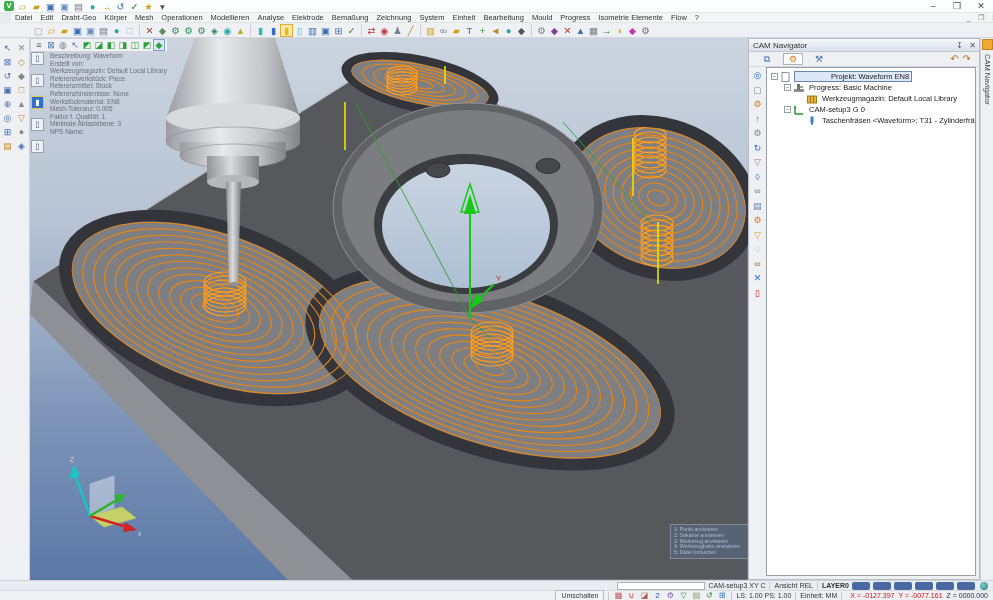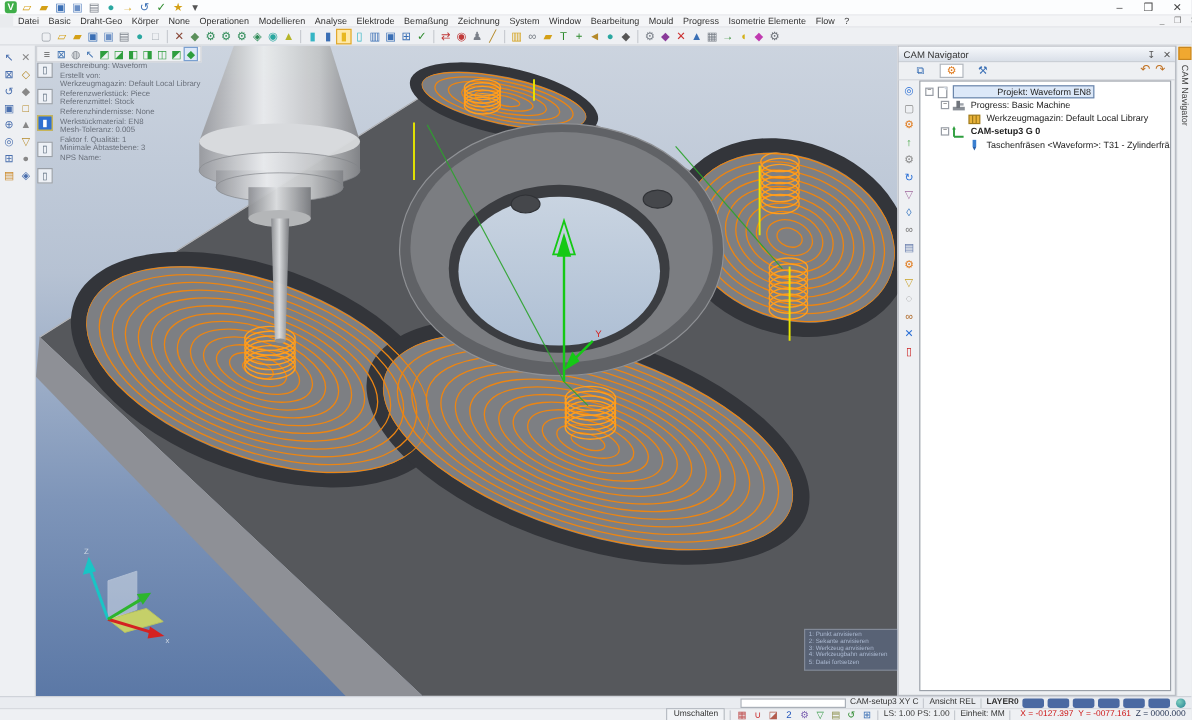--- a/index.html
+++ b/index.html
@@ -54,21 +54,21 @@
   .camheader .hbtn{width:13px;text-align:center;font-size:8px;color:#555;}
   .camtabs{height:15px;display:flex;align-items:center;gap:6px;padding-left:8px;border-bottom:1px solid #d4d7dc;background:#eef0f3;}
   .camtab{width:20px;height:12px;text-align:center;font-size:9px;line-height:12px;}
   .camtab.hl{background:#fff;border:1px solid #b0b5bc;line-height:10px;}
   .undoredo{margin-left:auto;display:flex;gap:4px;padding-right:8px;}
   .undoredo span{font-size:10px;color:#c07020;line-height:12px;}
   .camside{position:absolute;left:0;top:28px;bottom:0;width:17px;display:flex;flex-direction:column;gap:1.5px;align-items:center;padding-top:2px;}
   .camside .chip{width:13px;height:13px;font-size:9px;line-height:13px;}
   .treebox{position:absolute;left:17px;top:28px;right:3px;bottom:3px;background:#fff;border:1px solid #9aa0a8;overflow:hidden;padding-top:3px;}
   .trow{display:flex;align-items:center;height:11px;font-size:7.5px;color:#222;white-space:nowrap;padding-left:4px;}
-  .trow.bold .tlabel{font-weight:bold;}
+  .trow.bold .tlabel{font-weight:normal;}
   .tind{flex:0 0 auto;height:1px;}
   .texp{flex:0 0 auto;width:7px;height:7px;margin-right:2px;border:1px solid #989da5;background:#fff;font-size:6px;line-height:5px;text-align:center;color:#444;visibility:hidden;}
   .texp.on{visibility:visible;}
   .ticon{flex:0 0 auto;width:12px;height:10px;margin-right:2px;}
   .ticon svg{display:block;}
   .tlabel{padding:0 2px;line-height:9px;}
   .trow.selected .tlabel{border:1px solid #6b86ab;background:#dce8f8;padding-left:36px;}
 
   
   .sidetab{position:absolute;left:980px;top:38px;width:13px;height:542px;background:#eef0f3;border-left:1px solid #cdd1d7;}
@@ -118,32 +118,32 @@
 </div>
 <div class="qat" style="position:absolute;left:2px;top:1px;z-index:2">
   <span class="visilogo">V</span>
 </div>
 
 <div class="menubar">
   <div style="display:flex"></div>
   <div style="display:flex"></div>
   <div id="menuflow" style="display:flex">
         <span class="menu-item">Datei</span>
-        <span class="menu-item">Basic</span>
+        <span class="menu-item">Edit</span>
         <span class="menu-item">Draht-Geo</span>
         <span class="menu-item">Körper</span>
-        <span class="menu-item">None</span>
+        <span class="menu-item">Mesh</span>
         <span class="menu-item">Operationen</span>
         <span class="menu-item">Modellieren</span>
         <span class="menu-item">Analyse</span>
         <span class="menu-item">Elektrode</span>
         <span class="menu-item">Bemaßung</span>
         <span class="menu-item">Zeichnung</span>
         <span class="menu-item">System</span>
-        <span class="menu-item">Window</span>
+        <span class="menu-item">Einheit</span>
         <span class="menu-item">Bearbeitung</span>
         <span class="menu-item">Mould</span>
         <span class="menu-item">Progress</span>
         <span class="menu-item">Isometrie Elemente</span>
         <span class="menu-item">Flow</span>
         <span class="menu-item">?</span>
       </div>
   <div class="mdictl">
     <span>_</span>
     <span>❒</span>

